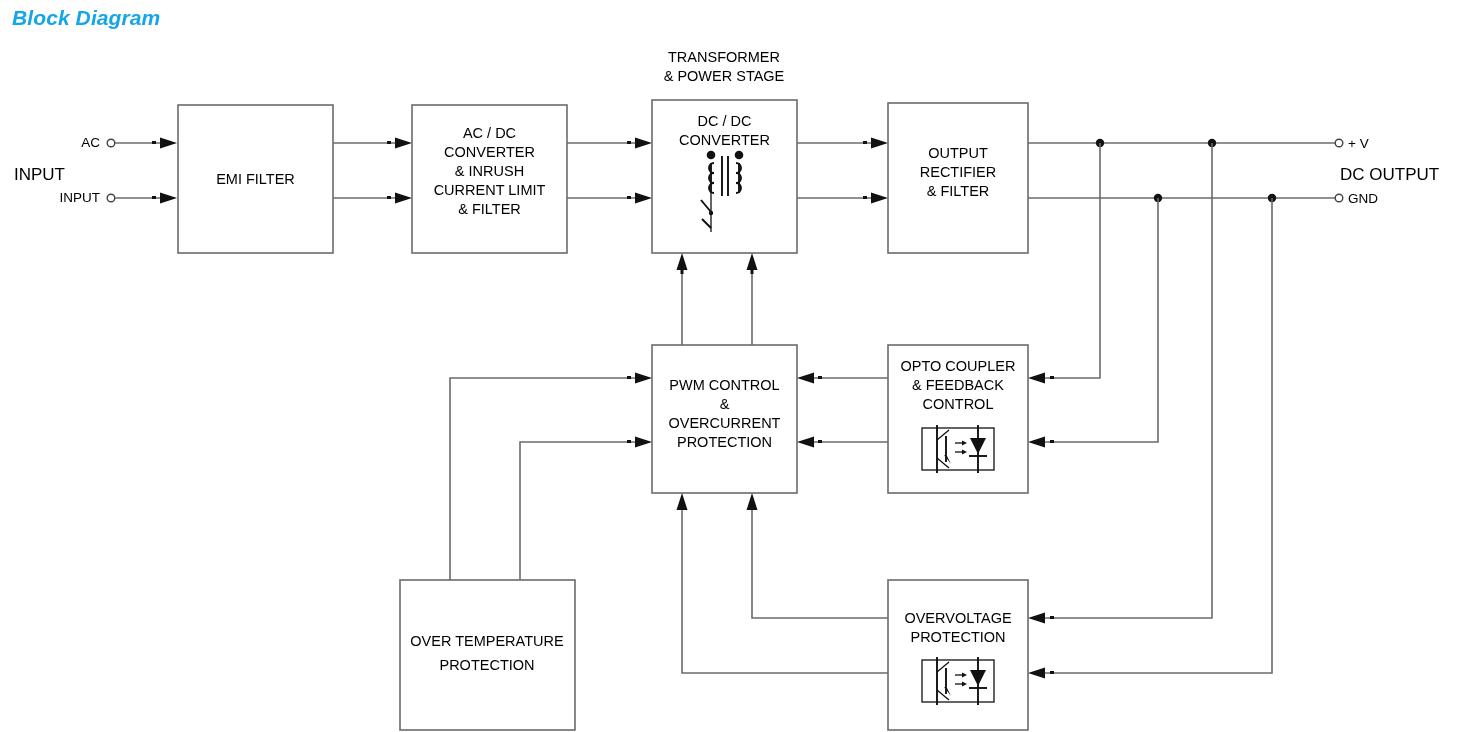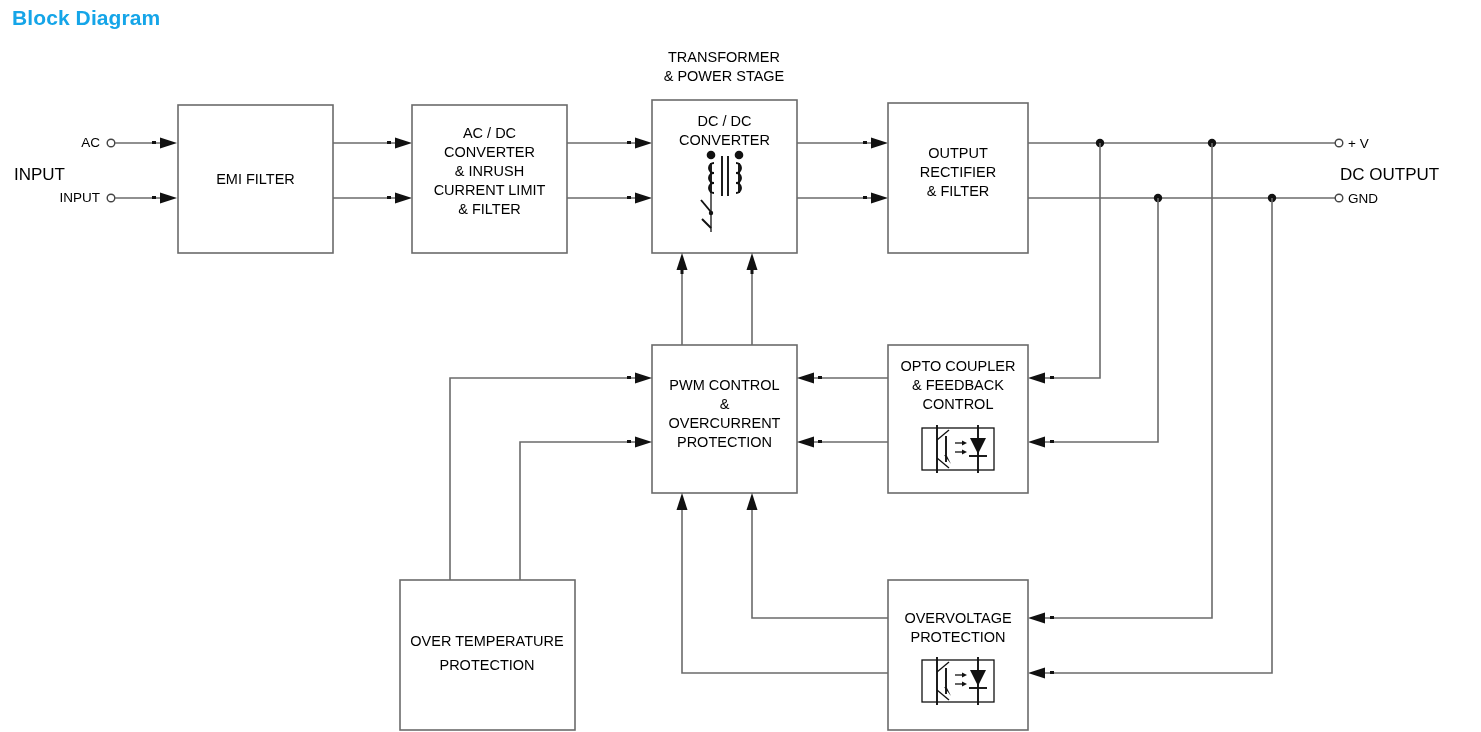--- a/index.html
+++ b/index.html
@@ -21,20 +21,21 @@
   }
   #page-title {
     position: absolute;
     left: 12px;
     top: 6px;
     font-size: 21px;
     font-weight: bold;
     color: #15a5e8;
     letter-spacing: 0.1px;
     white-space: nowrap;
+    font-style: italic;
   }
   #diagram-svg {
     position: absolute;
     left: 0;
     top: 0;
     width: 1481px;
     height: 732px;
   }
   .blk-rect {
     fill: #ffffff;

